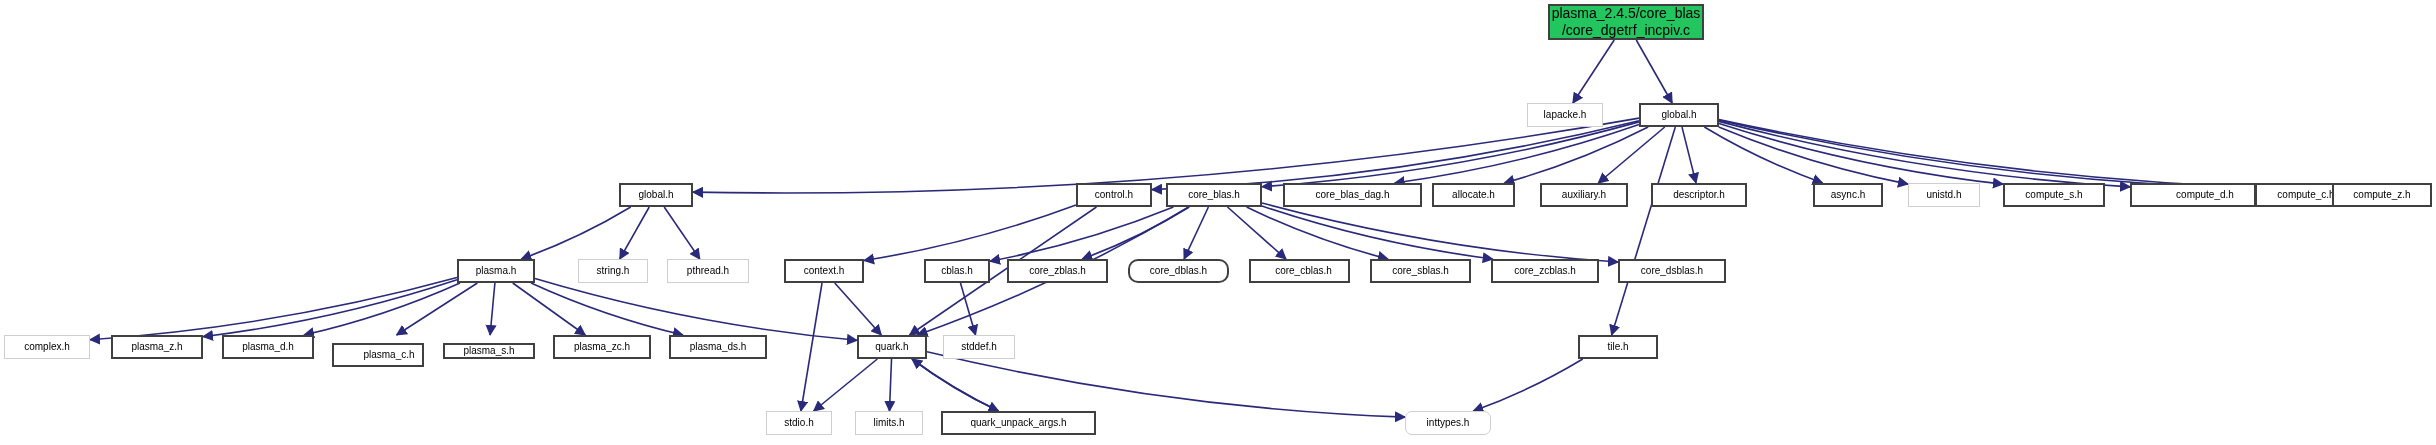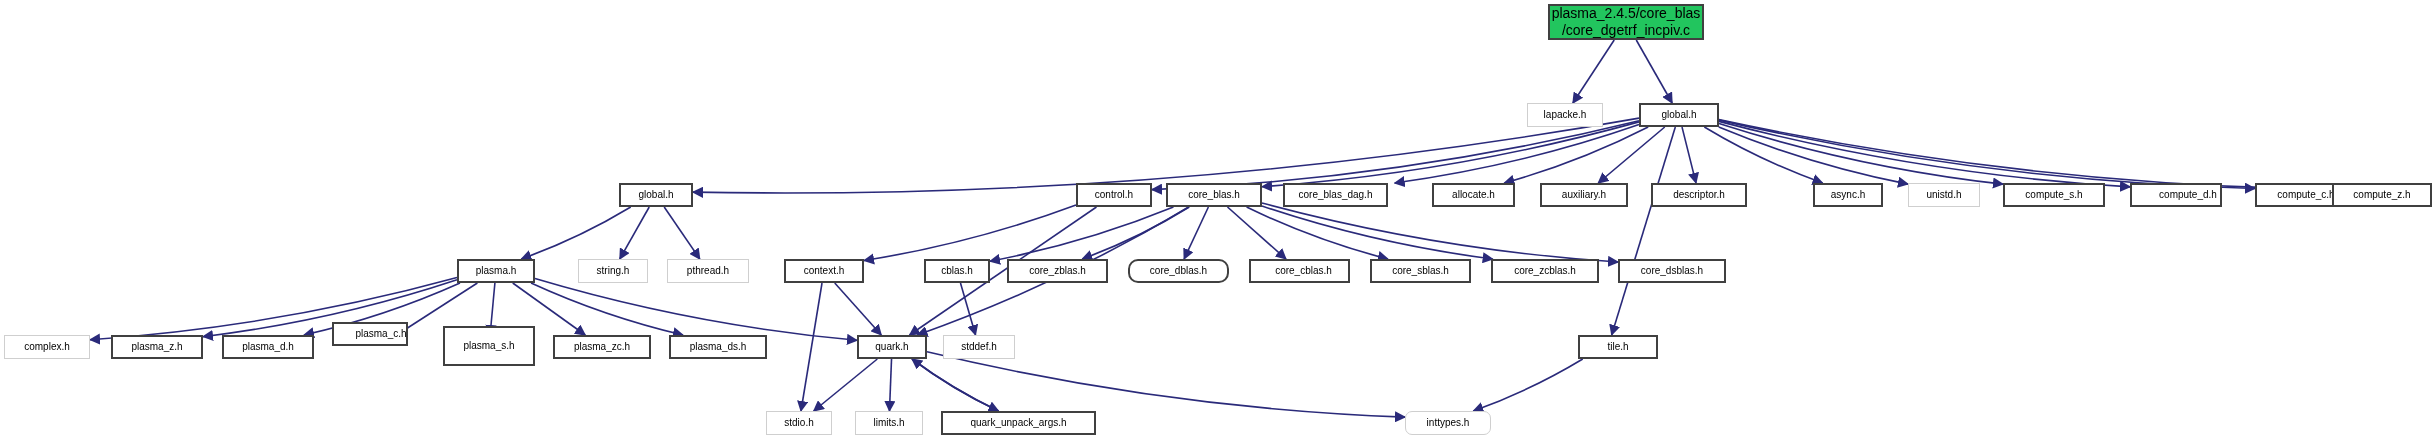--- a/index.html
+++ b/index.html
@@ -127,42 +127,42 @@
       </div>
       <div class="node solid" style="left: 619px; top: 183px; width: 74px; height: 24px;">
         <span>global.h</span>
       </div>
       <div class="node solid" style="left: 1076px; top: 183px; width: 76px; height: 24px;">
         <span>control.h</span>
       </div>
       <div class="node solid" style="left: 1166px; top: 183px; width: 96px; height: 24px;">
         <span>core_blas.h</span>
       </div>
-      <div class="node solid" style="left: 1283px; top: 183px; width: 105px; height: 24px;">
+      <div class="node solid" style="left: 1283px; top: 183px; width: 139px; height: 24px;">
         <span>core_blas_dag.h</span>
       </div>
       <div class="node solid" style="left: 1432px; top: 183px; width: 83px; height: 24px;">
         <span>allocate.h</span>
       </div>
       <div class="node solid" style="left: 1540px; top: 183px; width: 88px; height: 24px;">
         <span>auxiliary.h</span>
       </div>
       <div class="node solid" style="left: 1651px; top: 183px; width: 96px; height: 24px;">
         <span>descriptor.h</span>
       </div>
       <div class="node solid" style="left: 1813px; top: 183px; width: 70px; height: 24px;">
         <span>async.h</span>
       </div>
       <div class="node faded" style="left: 1908px; top: 183px; width: 72px; height: 24px;">
         <span>unistd.h</span>
       </div>
       <div class="node solid" style="left: 2003px; top: 183px; width: 102px; height: 24px;">
         <span>compute_s.h</span>
       </div>
-      <div class="node solid" style="left: 2130px; top: 183px; width: 92px; height: 24px; padding-left: 24px;">
+      <div class="node solid" style="left: 2130px; top: 183px; width: 126px; height: 24px; padding-left: 24px;">
         <span>compute_d.h</span>
       </div>
       <div class="node solid" style="left: 2255px; top: 183px; width: 102px; height: 24px;">
         <span>compute_c.h</span>
       </div>
       <div class="node solid" style="left: 2332px; top: 183px; width: 100px; height: 24px;">
         <span>compute_z.h</span>
       </div>
       <div class="node solid" style="left: 457px; top: 259px; width: 78px; height: 24px;">
         <span>plasma.h</span>
@@ -199,24 +199,24 @@
       </div>
       <div class="node faded" style="left: 4px; top: 335px; width: 86px; height: 24px;">
         <span>complex.h</span>
       </div>
       <div class="node solid" style="left: 111px; top: 335px; width: 92px; height: 24px;">
         <span>plasma_z.h</span>
       </div>
       <div class="node solid" style="left: 222px; top: 335px; width: 92px; height: 24px;">
         <span>plasma_d.h</span>
       </div>
-      <div class="node solid" style="left: 332px; top: 322px; width: 76px; height: 24px; padding-left: 22px;">
+      <div class="node solid" style="left: 332px; top: 343px; width: 92px; height: 24px; padding-left: 22px;">
         <span>plasma_c.h</span>
       </div>
-      <div class="node solid" style="left: 443px; top: 326px; width: 92px; height: 40px;">
+      <div class="node solid" style="left: 443px; top: 343px; width: 92px; height: 16px;">
         <span>plasma_s.h</span>
       </div>
       <div class="node solid" style="left: 553px; top: 335px; width: 98px; height: 24px;">
         <span>plasma_zc.h</span>
       </div>
       <div class="node solid" style="left: 669px; top: 335px; width: 98px; height: 24px;">
         <span>plasma_ds.h</span>
       </div>
       <div class="node solid" style="left: 857px; top: 335px; width: 70px; height: 24px;">
         <span>quark.h</span>

